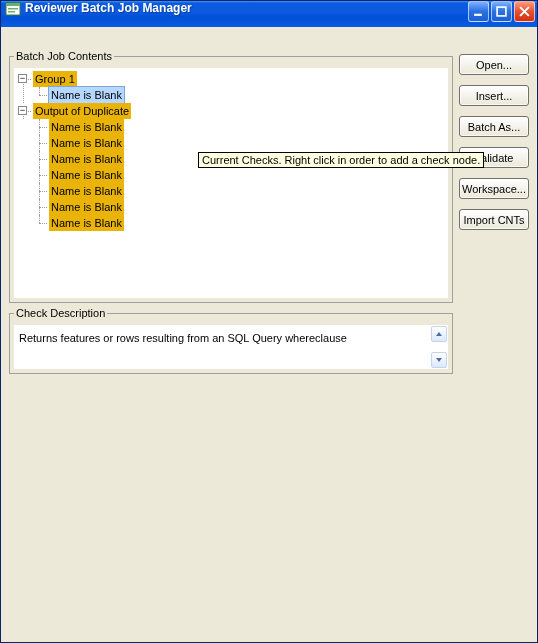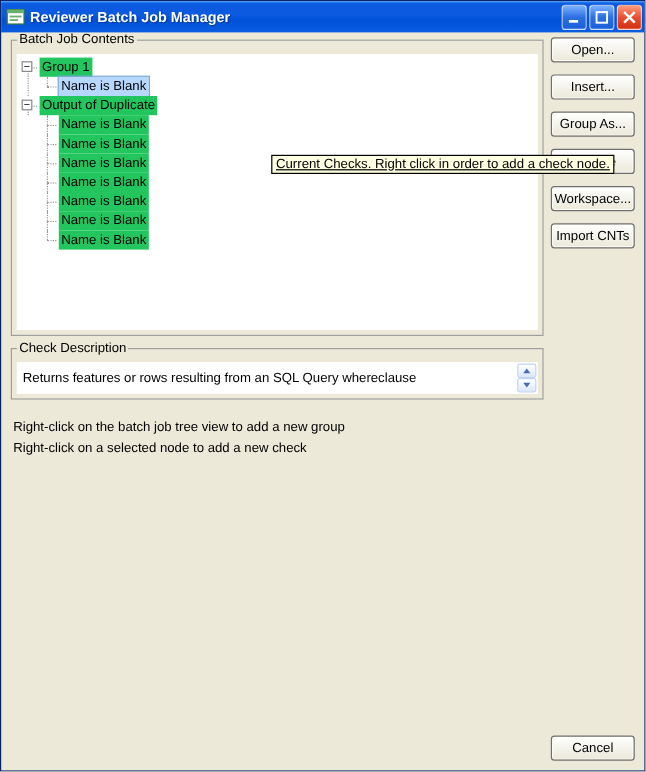--- a/index.html
+++ b/index.html
@@ -18,21 +18,20 @@
     height: 643px;
     border: 1px solid #0a246a;
     background: #ece9d8;
     display: flex;
     flex-direction: column;
   }
   .titlebar {
     height: 26px;
     background: linear-gradient(to bottom, #3a95ff 0%, #0b5ae0 8%, #0b5ae0 45%, #0050d8 60%, #0a5ce0 100%);
     display: flex;
-    align-items: center;
     padding: 0 2px 0 4px;
     color: white;
   }
   .titlebar .appicon {
     width: 16px; height: 16px;
     margin-right: 4px;
   }
   .titlebar .title {
     font-weight: bold;
     font-size: 12px;
@@ -51,20 +50,21 @@
   }
   .ctrl-close {
     background: linear-gradient(to bottom, #ff9a7a 0%, #e65030 50%, #d03010 100%);
   }
   .ctrl svg { width: 11px; height: 11px; }
   .body {
     flex: 1;
     padding: 0 8px 8px 8px;
     display: flex;
     gap: 6px;
+    margin-top: 23px;
   }
   .main-col {
     flex: 1;
     display: flex;
     flex-direction: column;
     gap: 4px;
     min-width: 0;
   }
   .side-col {
     width: 70px;
@@ -128,33 +128,33 @@
     background: #fff;
     font-size: 9px;
     line-height: 7px;
     text-align: center;
     color: #000;
     z-index: 1;
   }
   .node-label {
     display: inline-block;
     padding: 0 2px;
-    background: #22c55e;
+    background: #eab308;
     color: #000;
     cursor: default;
   }
   .node-label.selected {
     background: #b6d8ff;
     outline: 1px solid #7aa7d8;
     color: #000;
   }
   .desc-panel {
     background: #fff;
     border: 1px solid #fff;
-    height: 26px;
+    height: 44px;
     padding: 6px 4px;
     position: relative;
   }
   .desc-panel .scrollhint {
     position: absolute;
     right: 0; top: 0; bottom: 0;
     width: 16px;
     display: flex;
     flex-direction: column;
     justify-content: space-between;
@@ -263,21 +263,21 @@
                 <li><span class="node-label">Name is Blank</span></li>
                 <li><span class="node-label">Name is Blank</span></li>
                 <li><span class="node-label">Name is Blank</span></li>
                 <li><span class="node-label">Name is Blank</span></li>
                 <li><span class="node-label">Name is Blank</span></li>
                 <li><span class="node-label">Name is Blank</span></li>
               </ul>
             </li>
           </ul>
         </div>
-        <div class="tooltip" style="left:216px; top:90px;text-decoration:underline;">Current Checks. Right click in order to add a check node.</div>
+        <div class="tooltip" style="left:188px; top:90px;">Current Checks. Right click in order to add a check node.</div>
       </fieldset>
 
       <fieldset class="group">
         <legend>Check Description</legend>
         <div class="desc-panel">
           <span>Returns features or rows resulting from an SQL Query whereclause</span>
           <div class="scrollhint">
             <div class="arrow">
                 <svg width="8" height="8" viewBox="0 0 8 8">
                   <path d="M4 2 L7 6 L1 6 Z" fill="#4a6ea9"></path>
@@ -286,31 +286,26 @@
             <div class="arrow">
                 <svg width="8" height="8" viewBox="0 0 8 8">
                   <path d="M4 6 L7 2 L1 2 Z" fill="#4a6ea9"></path>
                 </svg>
               </div>
           </div>
         </div>
       </fieldset>
 
 
-      <div class="hints">
-        <div>Right-click on the batch job tree view to add a new group</div>
-        <div>Right-click on a selected node to add a new check</div>
-      </div>
     </div>
 
     <div class="side-col">
       <button class="btn">Open...</button>
       <button class="btn">Insert...</button>
-      <button class="btn">Group As...</button>
+      <button class="btn">Batch As...</button>
       <button class="btn">Validate</button>
       <button class="btn">Workspace...</button>
       <button class="btn">Import CNTs</button>
       <div class="bottom-btns">
-        <button class="btn">Cancel</button>
       </div>
     </div>
   </div>
 </div>
 
 </body></html>

